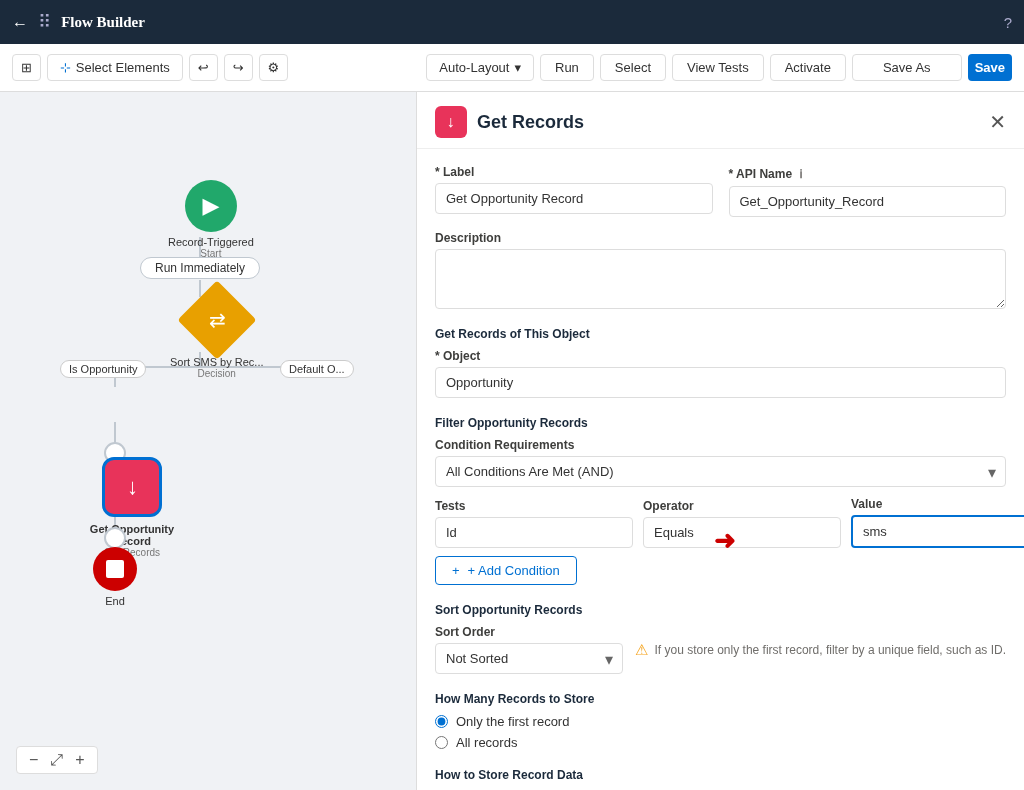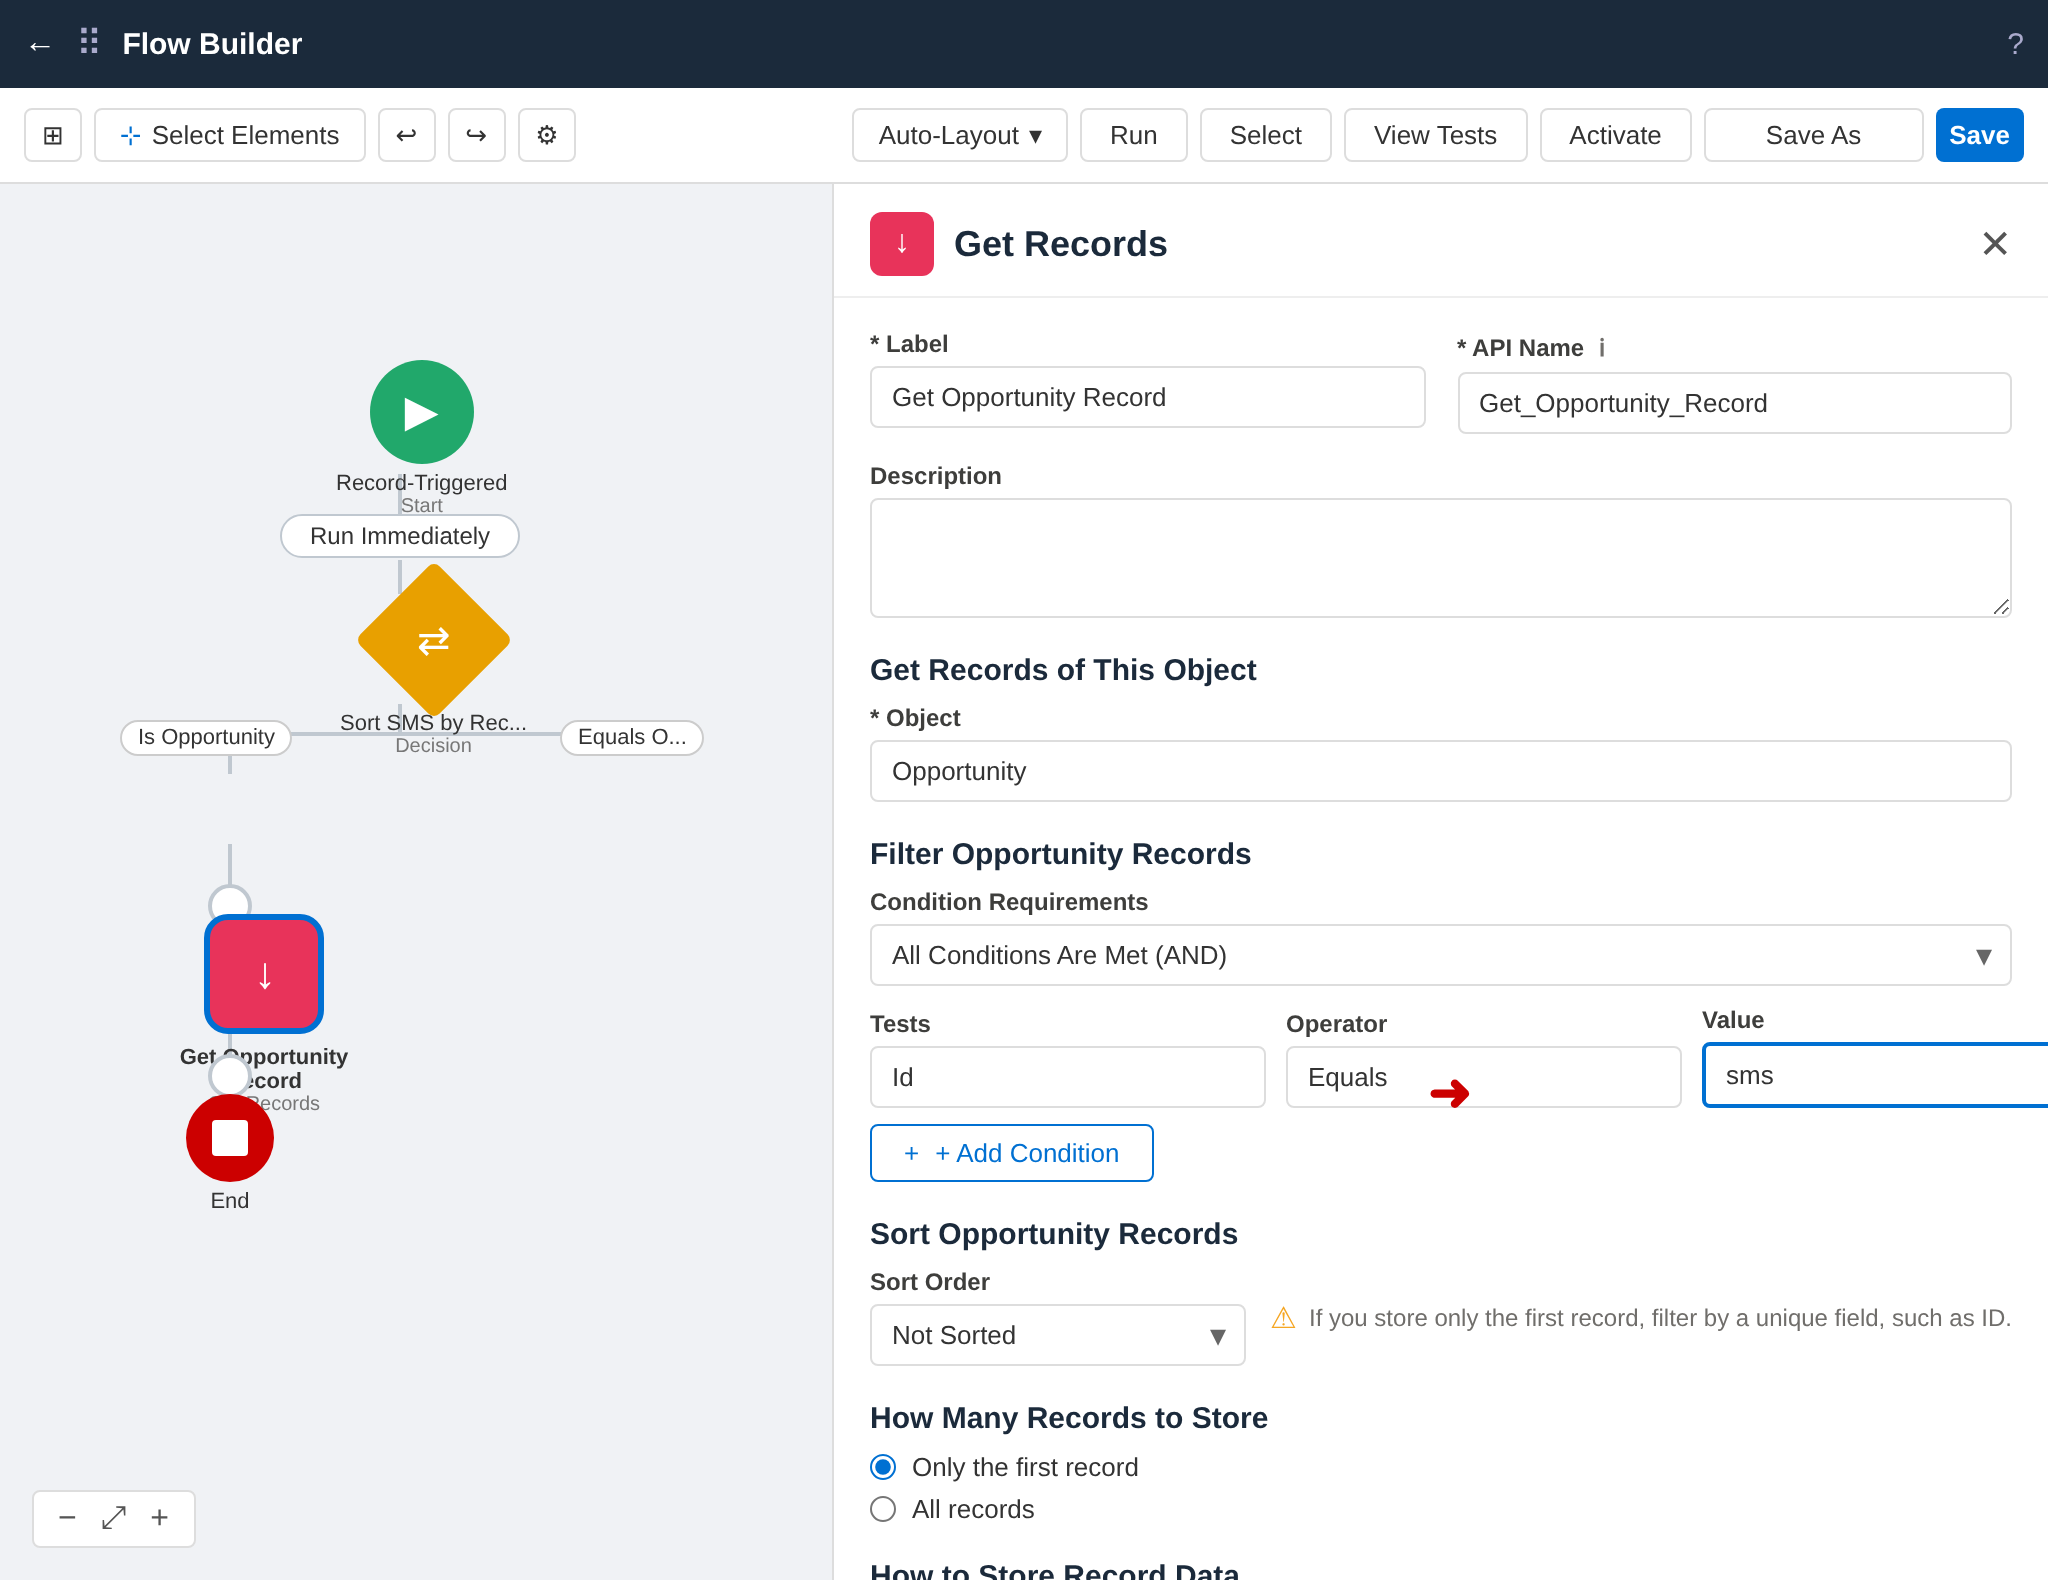--- a/index.html
+++ b/index.html
@@ -18,21 +18,21 @@
     .nav-back-btn {
       color: white;
       background: none;
       border: none;
       cursor: pointer;
       font-size: 16px;
       display: flex;
       align-items: center;
     }
     .nav-dots-icon { color: #aac; font-size: 18px; }
-    .nav-title { color: white; font-size: 15px; font-weight: 600; flex: 1; }
+    .nav-title { color: white; font-size: 15px; font-weight: 600; flex: 1; font-family: Liberation Serif, serif; }
     .nav-help { color: #aac; margin-left: auto; font-size: 15px; cursor: pointer; }
 
     
     .toolbar {
       background: white;
       height: 48px;
       display: flex;
       align-items: center;
       padding: 0 12px;
       gap: 6px;
@@ -281,21 +281,21 @@
       border-radius: 4px;
       padding: 7px 10px;
       font-size: 13px;
       color: #333;
       background: white;
       height: 60px;
       resize: vertical;
     }
 
     .section-header {
-      font-size: 15px;
+      font-size: 12px;
       font-weight: 700;
       color: #1b2a3b;
       margin-top: 4px;
     }
 
     .select-input {
       border: 1px solid #ddd;
       border-radius: 4px;
       padding: 7px 10px;
       font-size: 13px;
@@ -468,21 +468,21 @@
     <div class="node" style="left: 170px; top: 200px;">
       <div style="width:56px; height:56px; background:#e8a000; transform:rotate(45deg); display:flex; align-items:center; justify-content:center; border-radius:4px;">
         <span style="transform:rotate(-45deg); color:white; font-size:20px;">⇄</span>
       </div>
       <div class="node-label" style="margin-top:8px;">Sort SMS by Rec...</div>
       <div class="node-sublabel">Decision</div>
     </div>
 
     <div class="path-label" style="left: 60px; top: 268px;">Is Opportunity</div>
 
-    <div class="path-label" style="left: 280px; top: 268px;">Equals O...</div>
+    <div class="path-label" style="left: 280px; top: 268px;">Default O...</div>
 
     <div style="position:absolute; left:104px; top:350px; width:22px; height:22px; border-radius:50%; border:2px solid #c0c8d0; background:white;"></div>
 
     <div class="node" style="left: 82px; top: 365px;">
       <div class="get-records-node">
         <span style="font-size:22px; transform:scaleX(-1);">↓</span>
       </div>
       <div class="node-label" style="margin-top:6px; font-weight:600;">Get Opportunity Record</div>
       <div class="node-sublabel">Get Records</div>
     </div>

